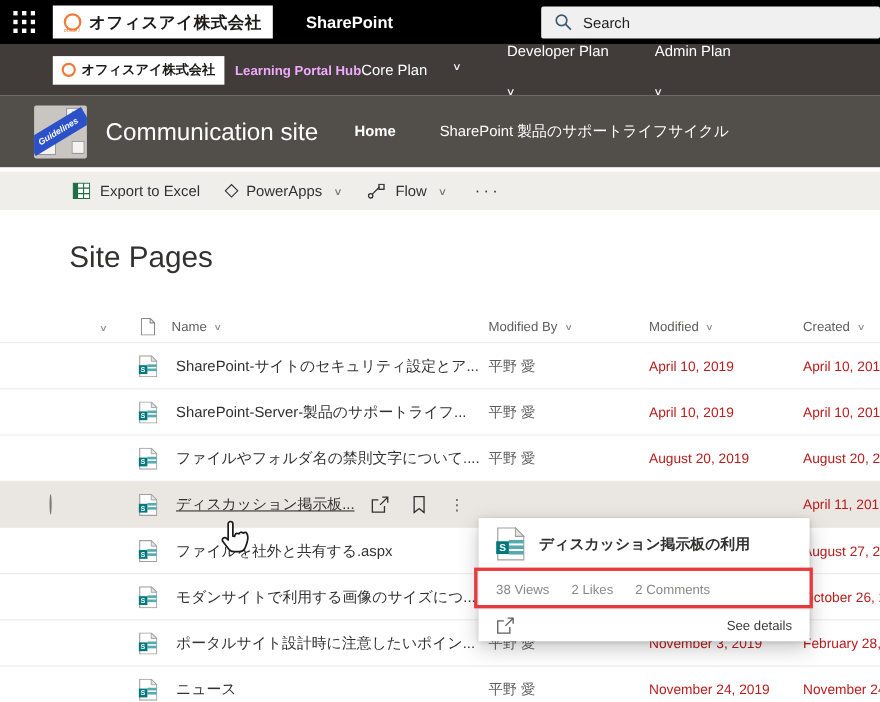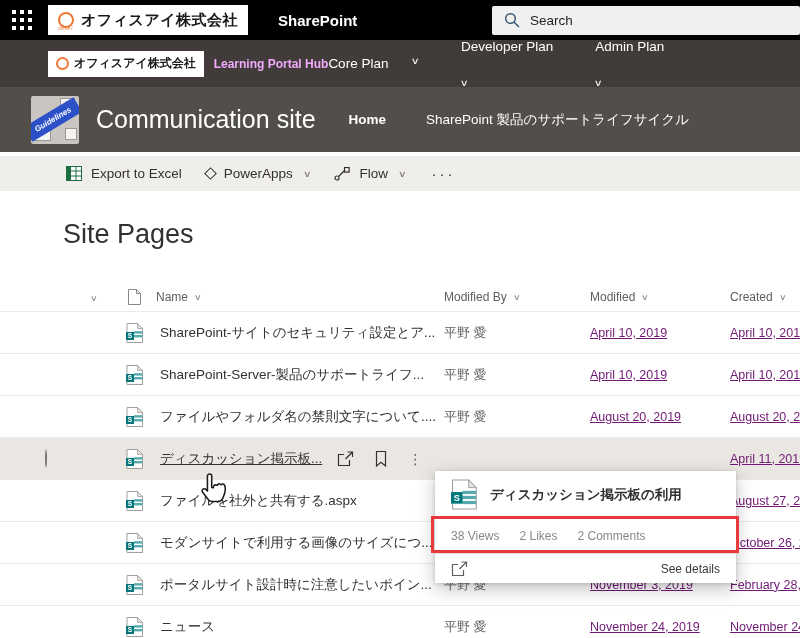--- a/index.html
+++ b/index.html
@@ -38,21 +38,21 @@
   .site-head { height: 65px; background: var(--site-header-bg, #524e4a); display: flex; align-items: center; padding-left: 31px; }
   .site-logo { width: 48px; height: 48px; background: #c9c6c2; border-radius: 2px; position: relative; overflow: hidden; flex: 0 0 auto; }
   .key { position: absolute; background: #f4f3f1; border: 1px solid #9a9896; color: #8a8886;
     font-size: 9px; display: flex; align-items: center; justify-content: center; }
   .key1 { width: 15px; height: 13px; right: 4px; top: 2px; }
   .key2 { width: 18px; height: 12px; left: 2px; bottom: 3px; }
   .key3 { width: 12px; height: 12px; right: 2px; bottom: 4px; }
   .blue-key { position: absolute; left: -7px; top: 15px; width: 58px; height: 17px;
     background: var(--guidelines-blue, #2b50c8); color: #fff; font-size: 8px; font-style: italic; font-weight: 700;
     display: flex; align-items: center; justify-content: center; transform: rotate(-31deg); }
-  .site-name { color: #fff; font-size: 25px; font-weight: 400; margin-left: 17px; white-space: nowrap; }
+  .site-name { color: #fff; font-size: 22px; font-weight: 400; margin-left: 17px; white-space: nowrap; }
   .sh-nav-home { color: #fff; font-size: 13.5px; font-weight: 700; margin-left: 33px; cursor: pointer; }
   .sh-nav-item { color: #fff; font-size: 13.5px; margin-left: 40px; cursor: pointer; white-space: nowrap; }
 
   
   .cmdbar { margin-top: 4px; height: 35px; background: var(--cmd-bar-bg, #f0eeeb); display: flex;
     align-items: center; padding-left: 66px; font-size: 13.5px; color: #323130; }
   .cmd-btn { display: flex; align-items: center; gap: 9px; cursor: pointer; }
   .cmd-btn + .cmd-btn { margin-left: 24px; }
   .cmd-chev { font-size: 9px; color: #797775; transform: scale(1.3,1); display: inline-block; margin-left: 2px; }
   .pa-icon { width: 9px; height: 9px; border: 1.6px solid #323130; transform: rotate(45deg); display: inline-block; }
@@ -66,21 +66,21 @@
   .lrow { display: grid; grid-template-columns: 76px 36px 44px 280px 150px 140px 184px;
     align-items: center; height: 42px; border-bottom: 1px solid #edebe9; }
   .lheader { height: 29px; color: #605e5c; font-size: 12px; }
   .lheader .hcell { display: flex; align-items: center; gap: 7px; cursor: pointer; white-space: nowrap; }
   .hchev { font-size: 8px; color: #8a8886; transform: scale(1.3,1); display: inline-block; }
   .c-chev { text-align: center; }
   .c-icon { display: flex; justify-content: center; align-items: center; }
   .c-name { padding-left: 4px; font-size: 13.5px; color: #323130; white-space: nowrap; overflow: hidden;
     display: flex; align-items: center; }
   .c-by { padding-left: 8px; font-size: 13px; color: #605e5c; white-space: nowrap; }
-  .c-mod, .c-cre { padding-left: 4px; font-size: 12.5px; color: #701a75; white-space: nowrap; text-decoration: underline; }
+  .c-mod, .c-cre { padding-left: 4px; font-size: 12.5px; color: #b91c1c; white-space: nowrap; }
   .name-text { cursor: pointer; }
   .hovered { background: var(--row-hover-bg, #eae6e1); }
   .sel-circle { width: 18px; height: 18px; border: 1px solid #7a7874; border-radius: 50%;
     background: #fff; margin-left: 45px; cursor: pointer; }
   .row-link { text-decoration: underline; cursor: pointer; }
   .row-actions { display: flex; align-items: center; gap: 21px; margin-left: 15px; color: #323130; }
   .row-actions .act { cursor: pointer; display: flex; align-items: center; }
   .more-v { font-size: 14px; color: #605e5c; cursor: pointer; }
 
   

